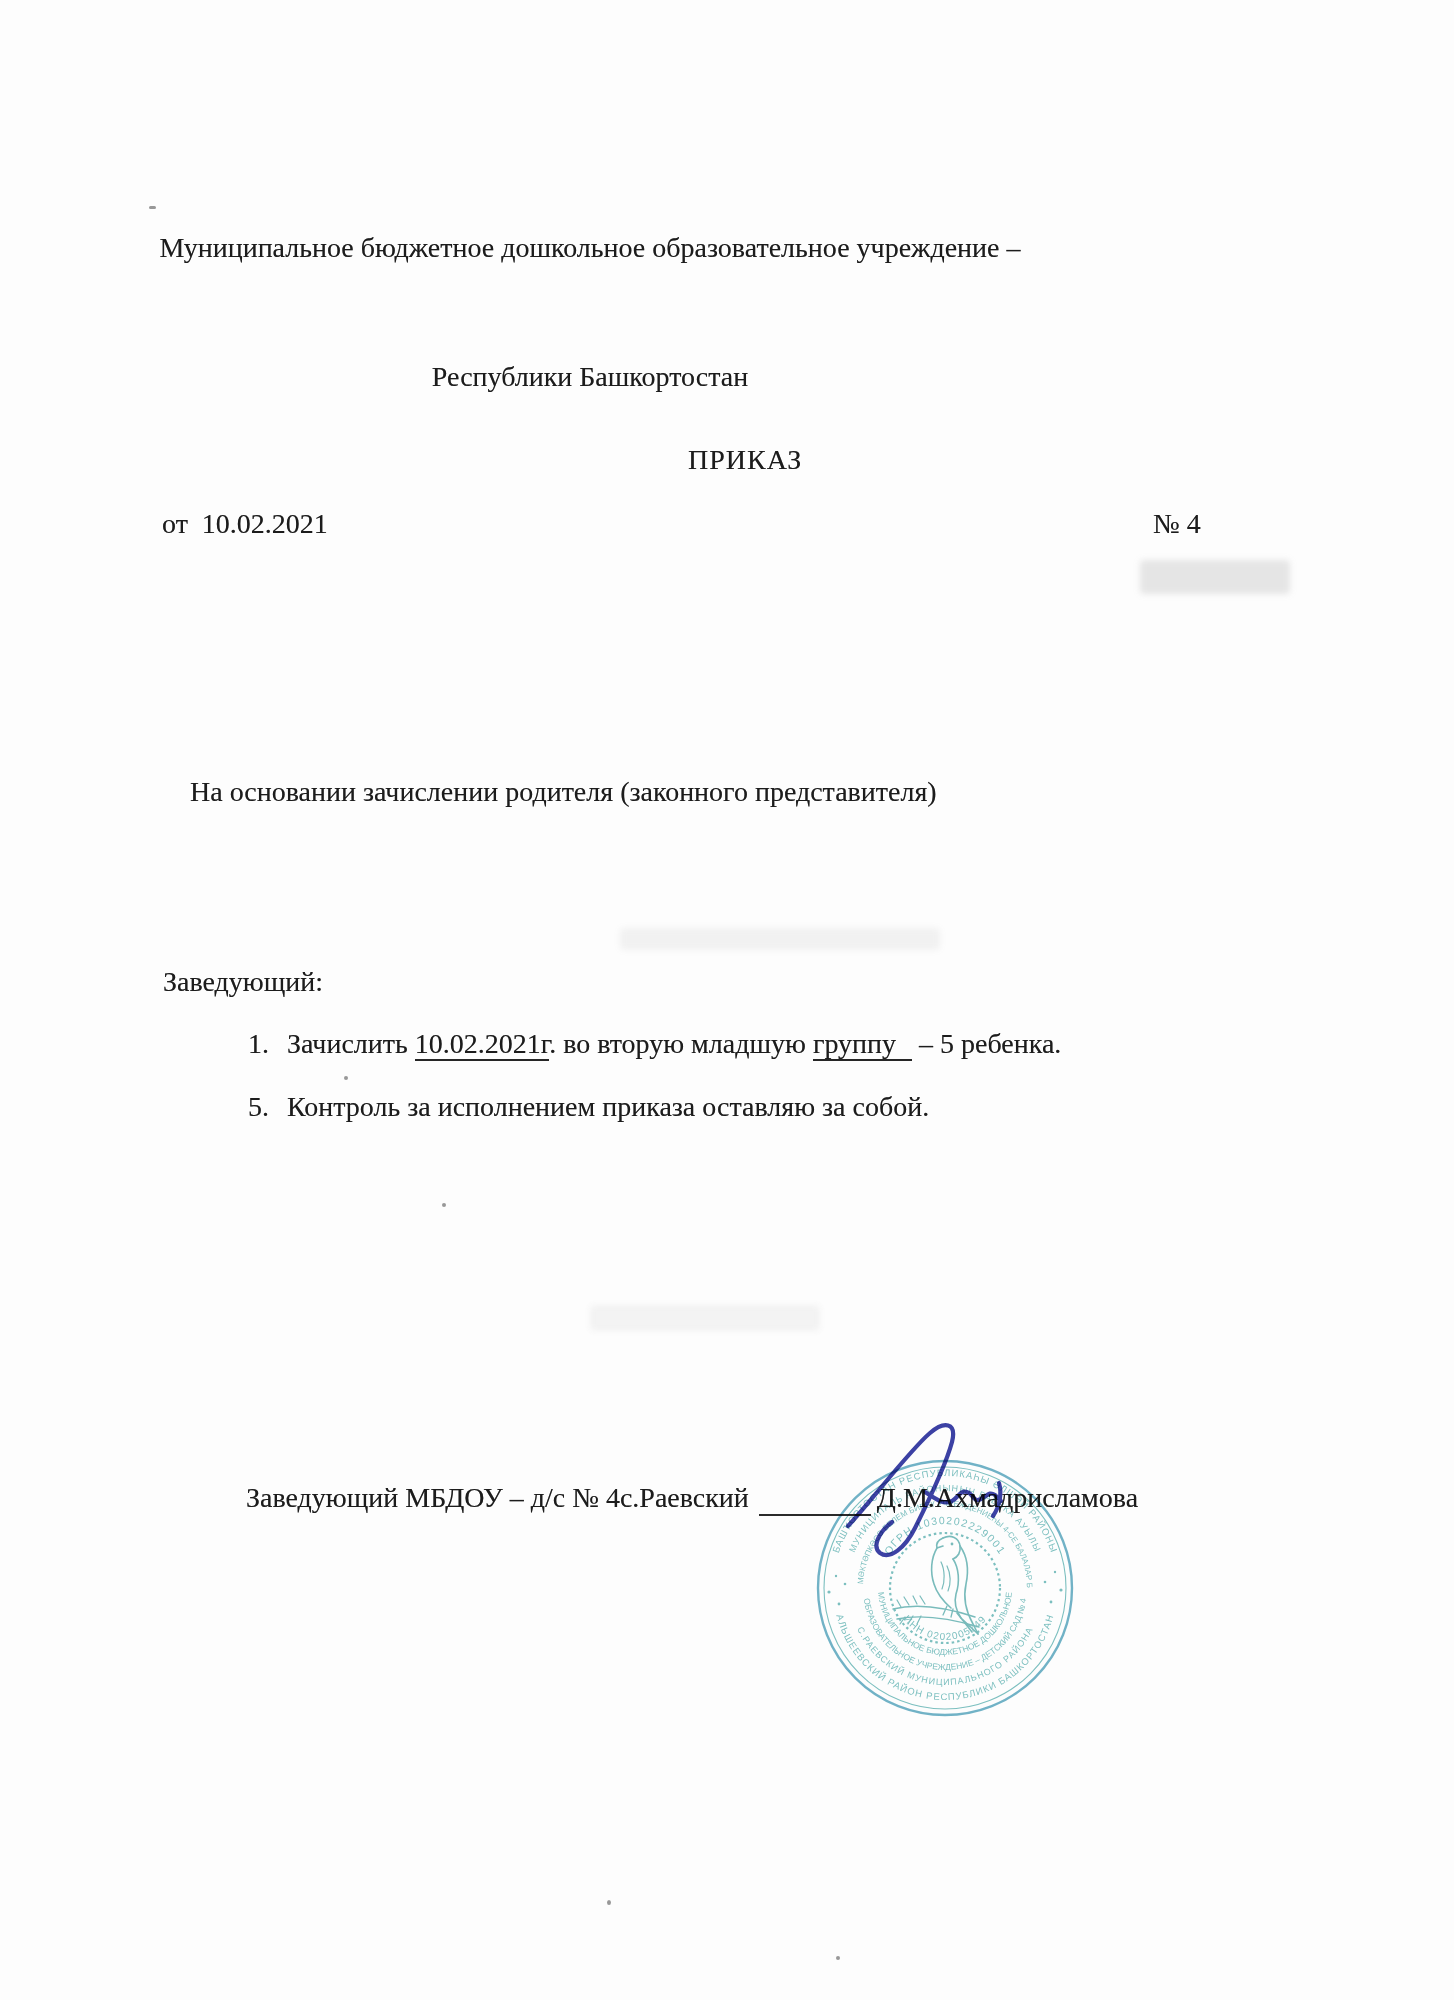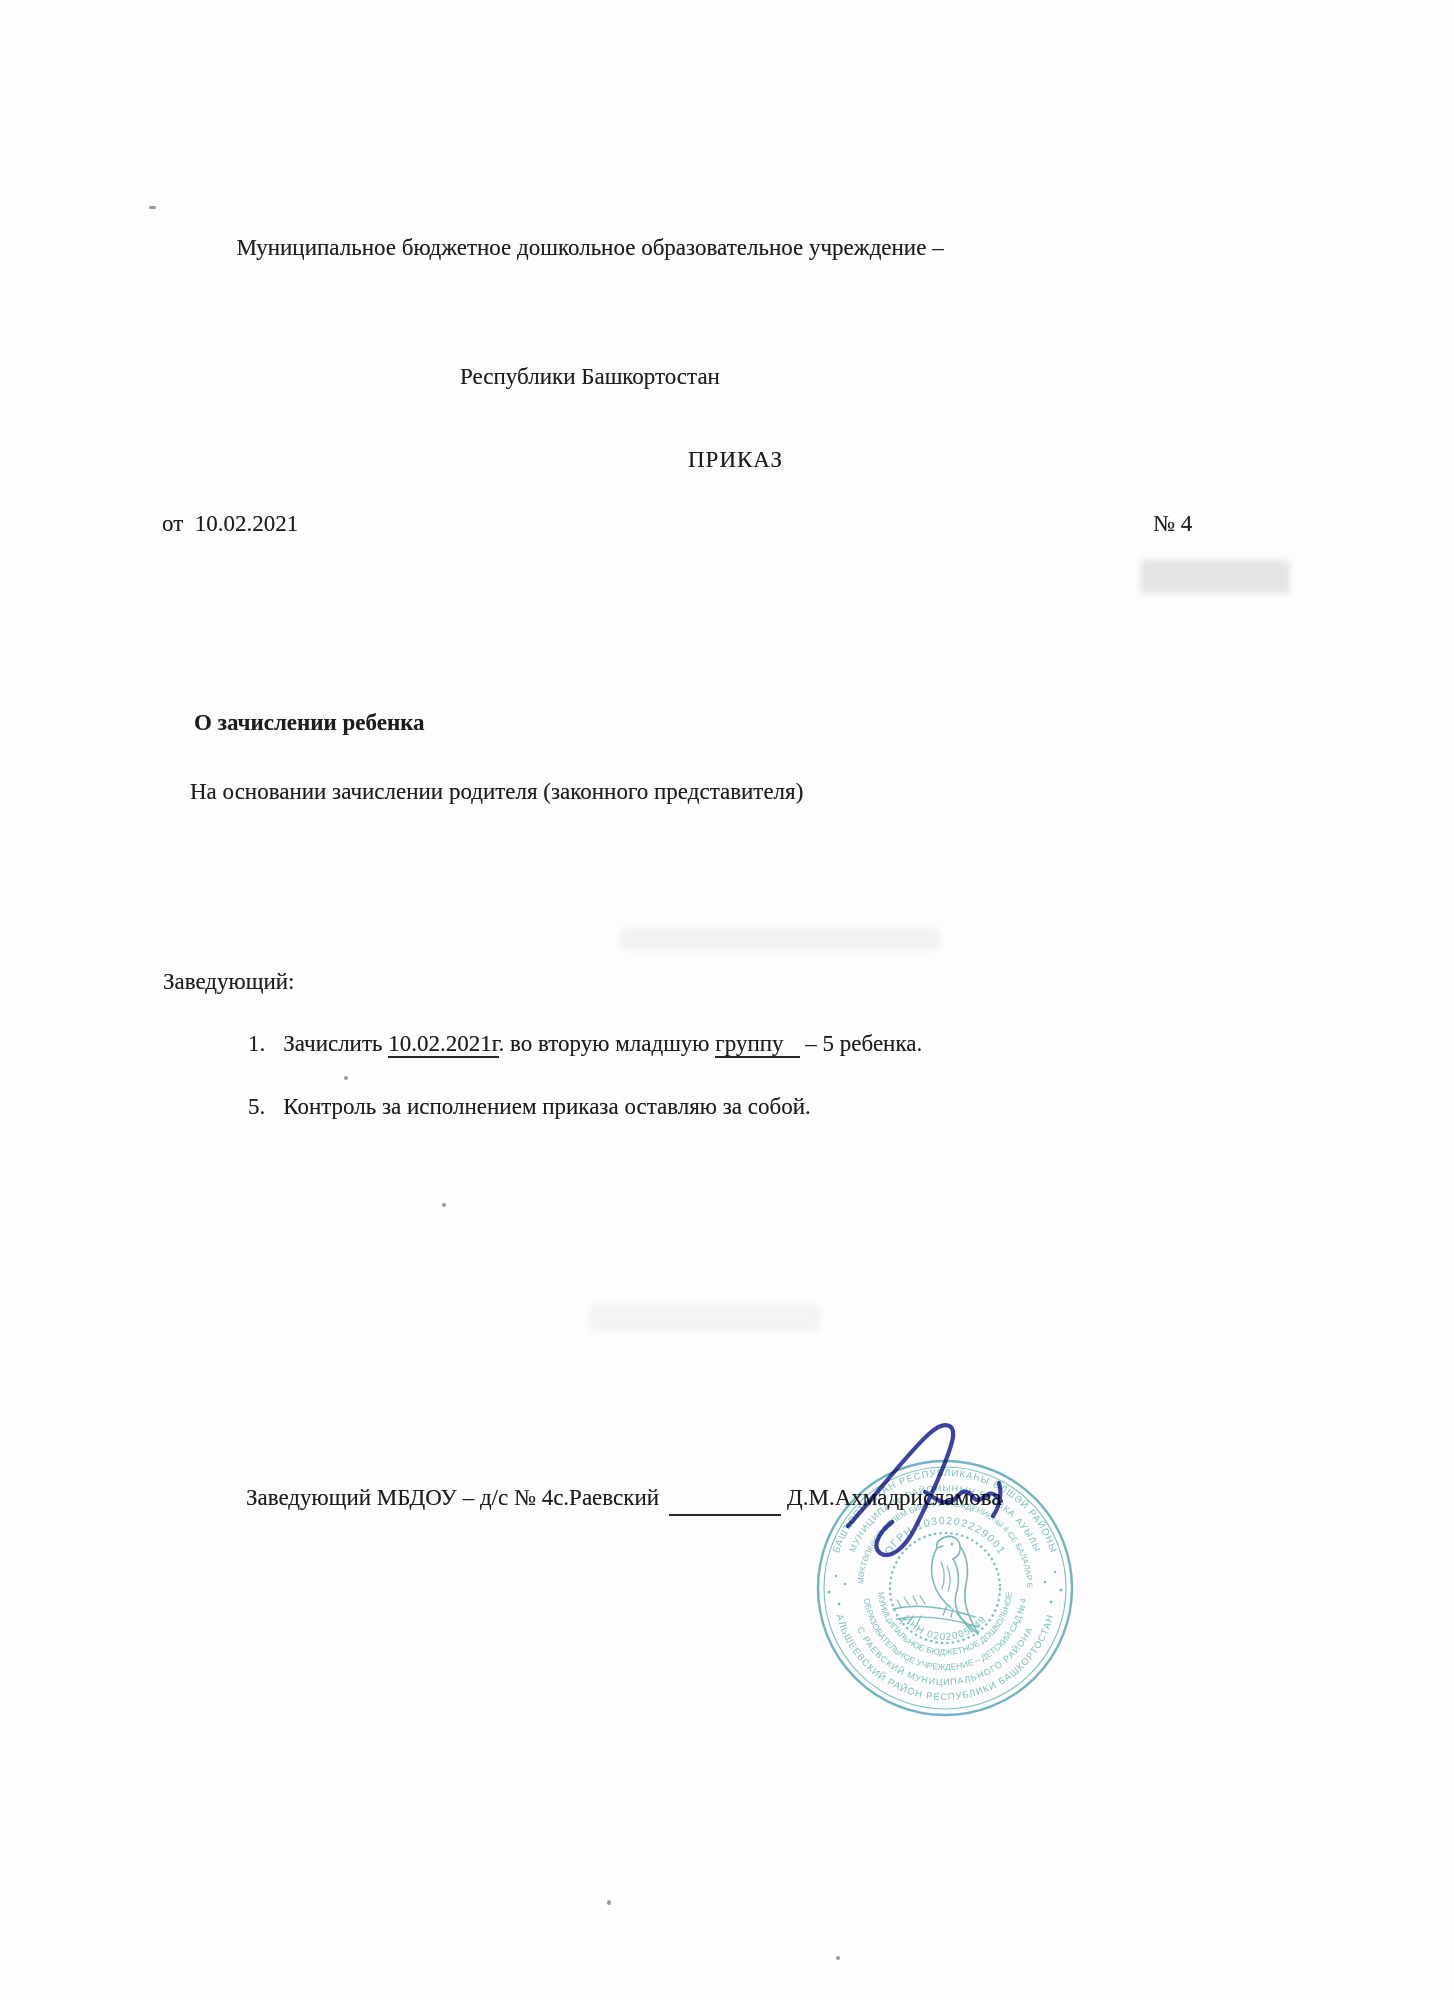--- a/index.html
+++ b/index.html
@@ -7,21 +7,21 @@
     position:relative;
     width:1454px;height:2000px;
     margin:0 auto;
     background:#fdfdfd;
     overflow:hidden;
     font-family:"Liberation Serif","DejaVu Serif",serif;
     color:#1c1c1c;
   }
   .txt{
     position:absolute;
-    font-size:23px;
+    font-size:28px;
     line-height:43px;
     white-space:pre;
     text-shadow:0 0 0.6px rgba(20,20,20,.45);
   }
   .header{
     left:90px;top:140px;width:1000px;
     text-align:center;
   }
   .header div{white-space:nowrap;}
   .doc-title{left:688px;top:438px;letter-spacing:1px;}
@@ -64,21 +64,20 @@
   <div class="txt header">
     <div>Муниципальное бюджетное дошкольное образовательное учреждение –</div>
     <div>Республики Башкортостан</div>
   </div>
 
   <div class="txt doc-title">ПРИКАЗ</div>
 
   <div class="txt date-left">от  10.02.2021</div>
   <div class="txt num-right">№ 4</div>
 
-  <div class="txt subject">О зачислении ребенка</div>
 
   <div class="txt basis">На основании зачислении родителя (законного представителя)</div>
 
   <div class="txt intro">Заведующий:</div>
 
   <div class="txt item item1">
     <span class="num">1.</span>
     <span><span>Зачислить </span><span class="u">10.02.2021г</span><span>. во вторую младшую </span><span class="u group-u">группу</span> <span>– 5 ребенка.</span></span>
   </div>
 

